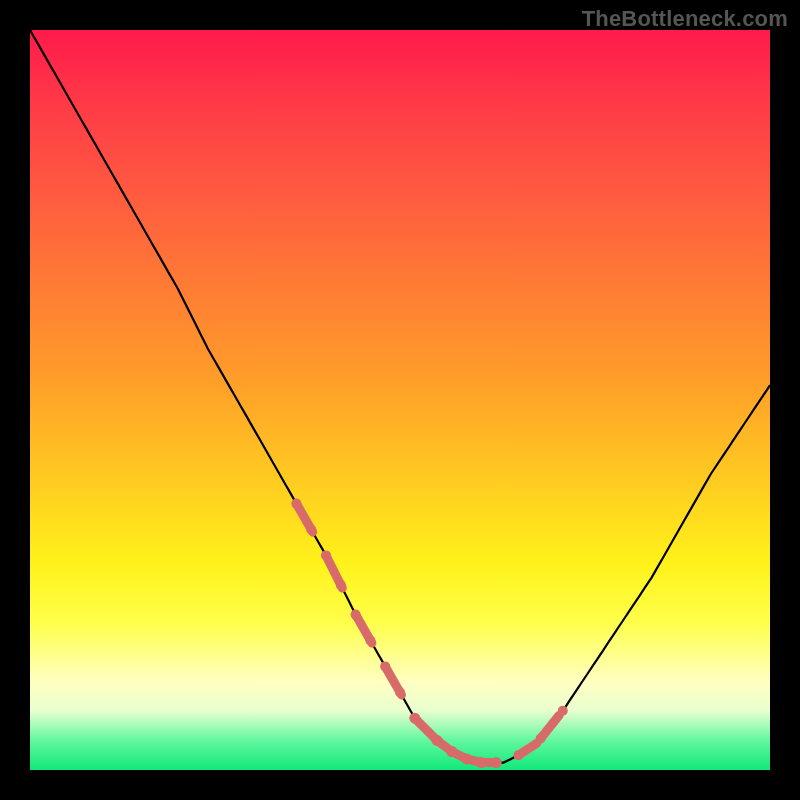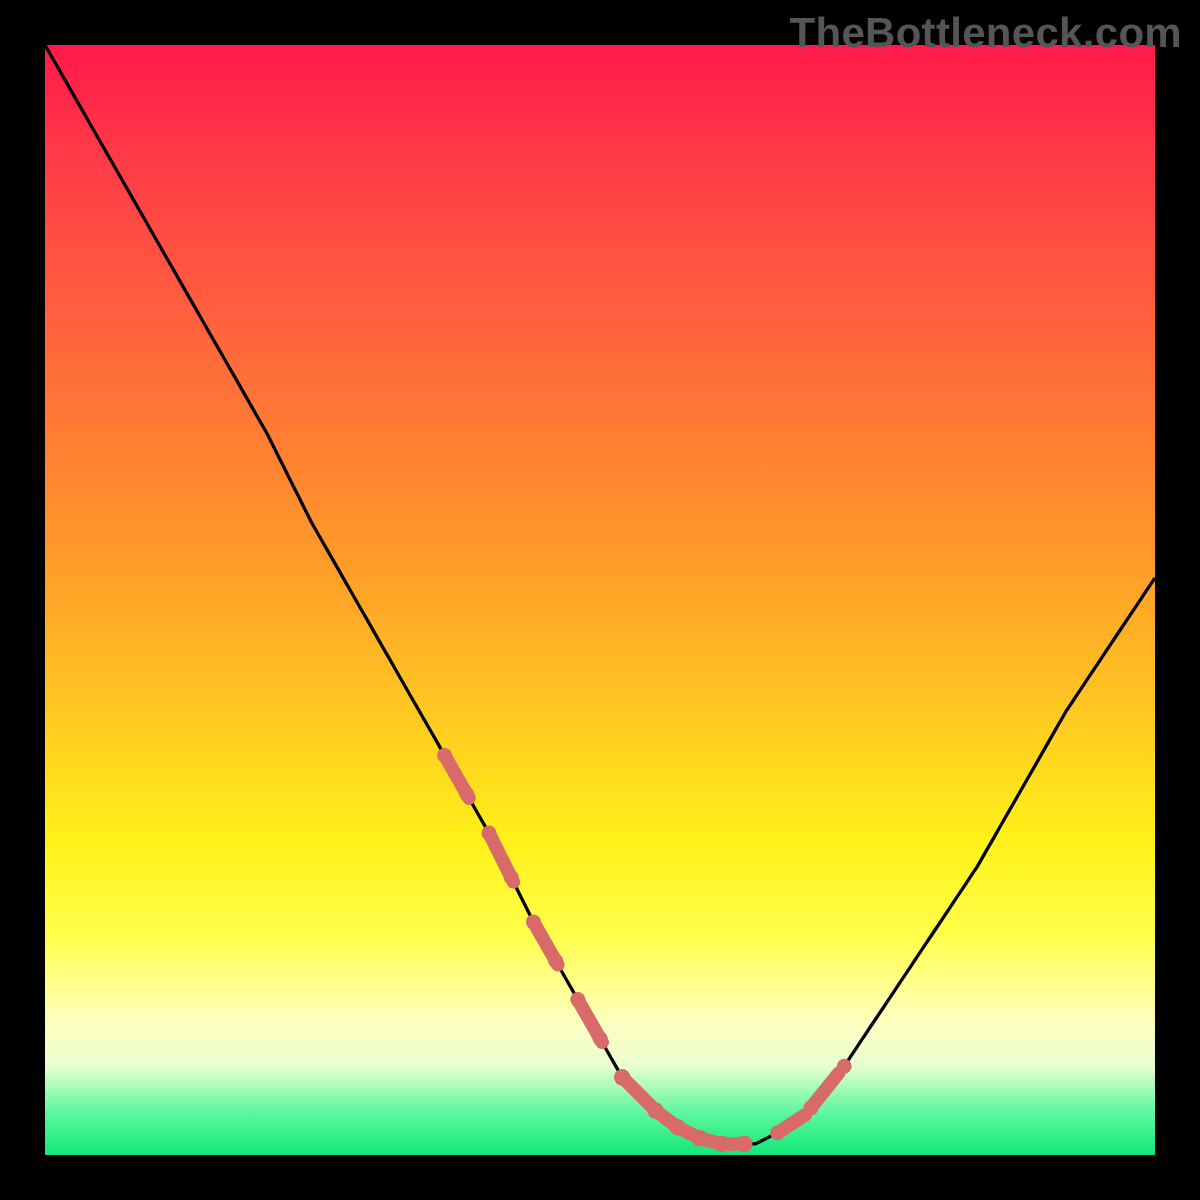--- a/index.html
+++ b/index.html
@@ -8,21 +8,21 @@
     position: relative;
     width: 800px;
     height: 800px;
     background: #000;
   }
   .watermark {
     position: absolute;
     top: 6px;
     right: 12px;
     font-family: Arial, Helvetica, sans-serif;
-    font-size: 28px;
+    font-size: 22px;
     font-weight: bold;
     color: #555;
     letter-spacing: 0.2px;
     z-index: 10;
   }
   .plot-area {
     position: absolute;
     left: 30px;
     top: 30px;
     width: 740px;

